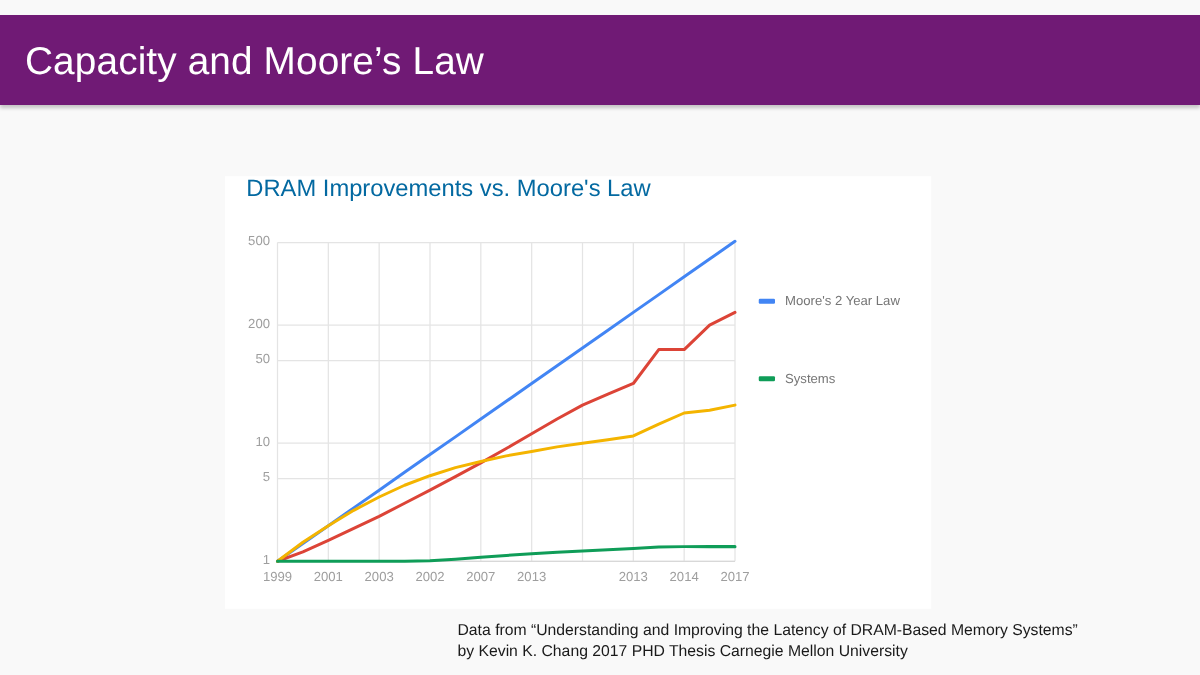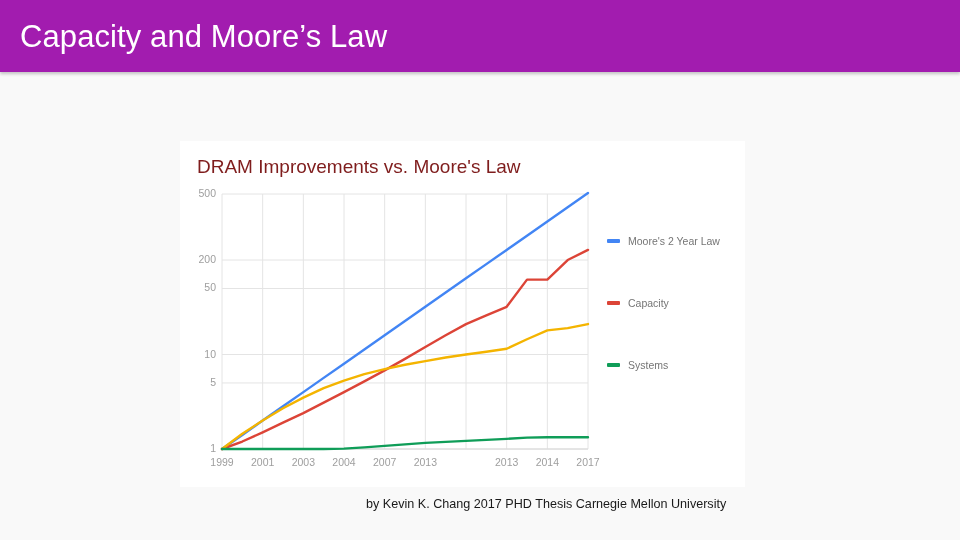--- a/index.html
+++ b/index.html
@@ -16,24 +16,24 @@
   }
   #slide {
     position: absolute;
     inset: 0;
     background: #f9f9f9;
   }
   
   #header-banner {
     position: absolute;
     left: 0;
-    top: 0;
+    top: 12px;
     width: 960px;
     height: 72px;
-    background: #a21caf;
+    background: #701a75;
     box-shadow: 0 2px 3px rgba(0,0,0,0.22);
   }
   #slide-title {
     position: absolute;
     left: 20px;
     top: 17px;
     font-size: 31px;
     line-height: 40px;
     color: #ffffff;
     font-weight: 400;
@@ -46,23 +46,23 @@
     left: 180px;
     top: 141px;
     width: 565px;
     height: 346px;
     background: #ffffff;
     overflow: hidden;
   }
   #chart-title {
     position: absolute;
     left: 17px;
-    top: 15px;
+    top: 0;
     font-size: 19px;
-    color: #7f1d1d;
+    color: #0369a1;
     font-weight: 400;
     white-space: nowrap;
   }
   #plot-wrap {
     position: absolute;
     left: 0;
     top: 0;
     width: 565px;
     height: 346px;
   }
@@ -161,43 +161,40 @@
         </svg>
     <div class="ytick" style="left: 2px; top: 46px;">500</div>
         <div class="ytick" style="left: 2px; top: 112.039px;">200</div>
         <div class="ytick" style="left: 2px; top: 140.48px;">50</div>
         <div class="ytick" style="left: 2px; top: 206.52px;">10</div>
         <div class="ytick" style="left: 2px; top: 234.961px;">5</div>
         <div class="ytick" style="left: 2px; top: 301px;">1</div>
         <div class="xtick" style="left: 22px; top: 315px;">1999</div>
         <div class="xtick" style="left: 62.6667px; top: 315px;">2001</div>
         <div class="xtick" style="left: 103.333px; top: 315px;">2003</div>
-        <div class="xtick" style="left: 144px; top: 315px;">2004</div>
+        <div class="xtick" style="left: 144px; top: 315px;">2002</div>
         <div class="xtick" style="left: 184.667px; top: 315px;">2007</div>
         <div class="xtick" style="left: 225.333px; top: 315px;">2013</div>
         <div class="xtick" style="left: 266px; top: 315px; margin-top: 40px;">2011</div>
         <div class="xtick" style="left: 306.667px; top: 315px;">2013</div>
         <div class="xtick" style="left: 347.333px; top: 315px;">2014</div>
         <div class="xtick" style="left: 388px; top: 315px;">2017</div>
       </div>
 
     <div id="chart-legend">
         <div class="legend-item">
           <span class="legend-swatch" style="background: rgb(66, 133, 244);"></span>
           <span class="legend-label">Moore's 2 Year Law</span>
         </div>
         <div class="legend-item">
-          <span class="legend-swatch" style="background: rgb(220, 68, 55);"></span>
-          <span class="legend-label">Capacity</span>
-        </div>
-        <div class="legend-item">
           <span class="legend-swatch" style="background: rgb(15, 157, 88);"></span>
           <span class="legend-label">Systems</span>
         </div>
       </div>
 
   </div>
 
   <div id="caption">
+    <span class="caption-line">Data from “Understanding and Improving the Latency of DRAM-Based Memory Systems”</span>
     <span class="caption-line">by Kevin K. Chang 2017 PHD Thesis Carnegie Mellon University</span>
   </div>
 
 </div>
 
 </body></html>

